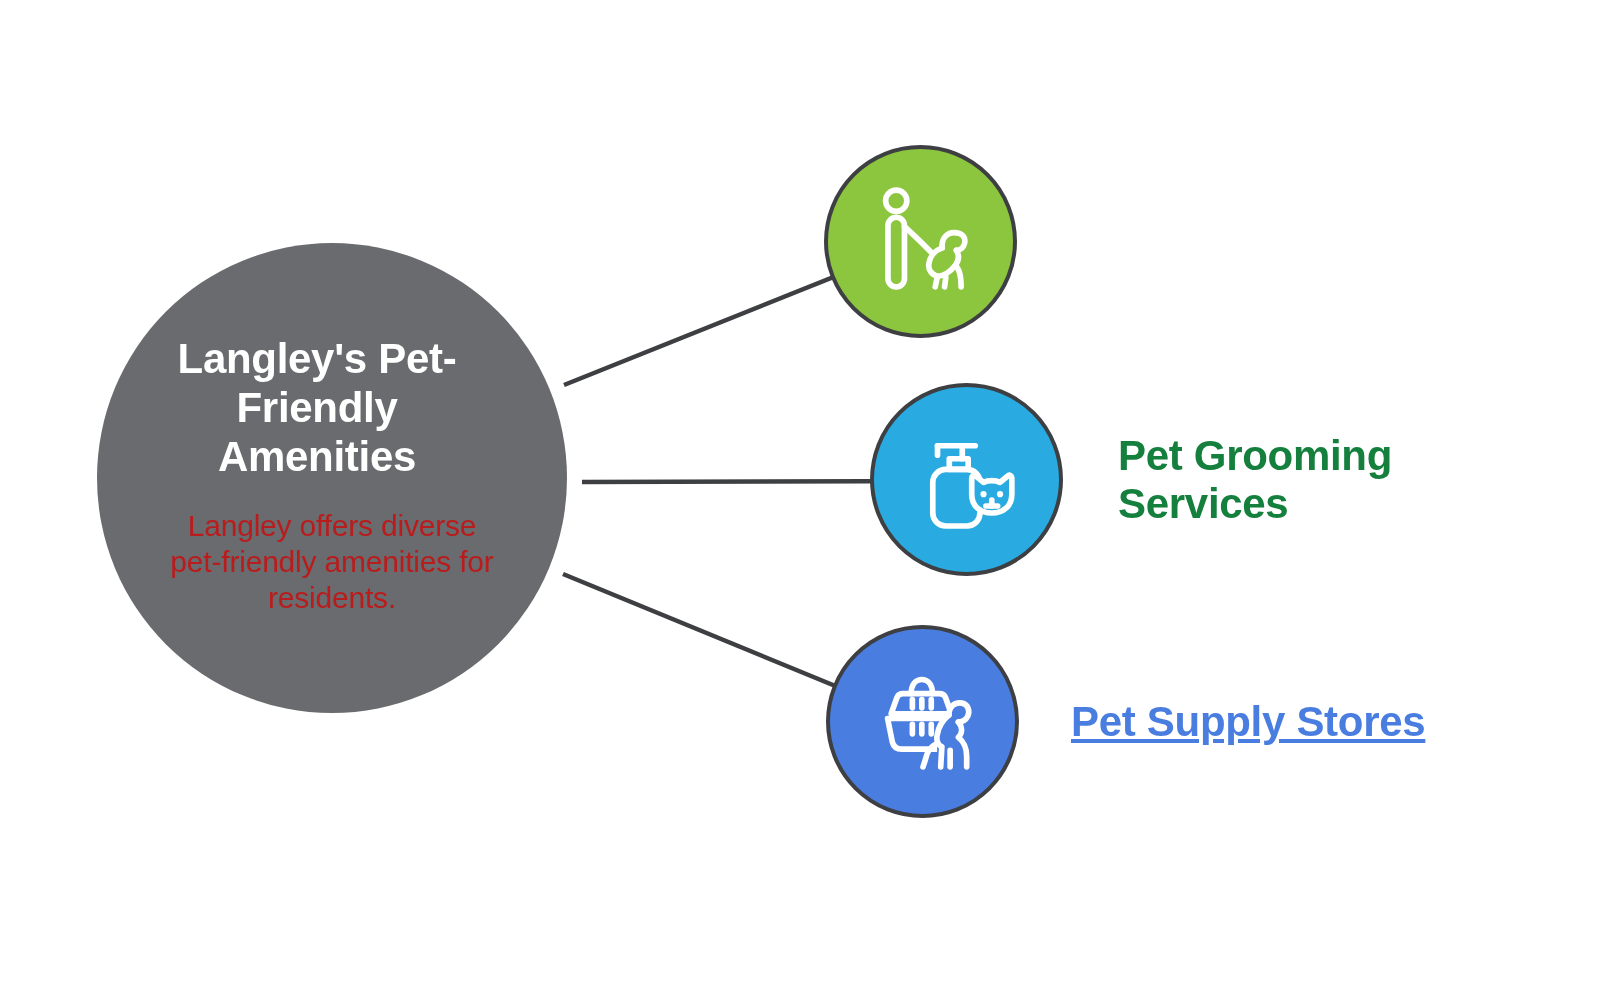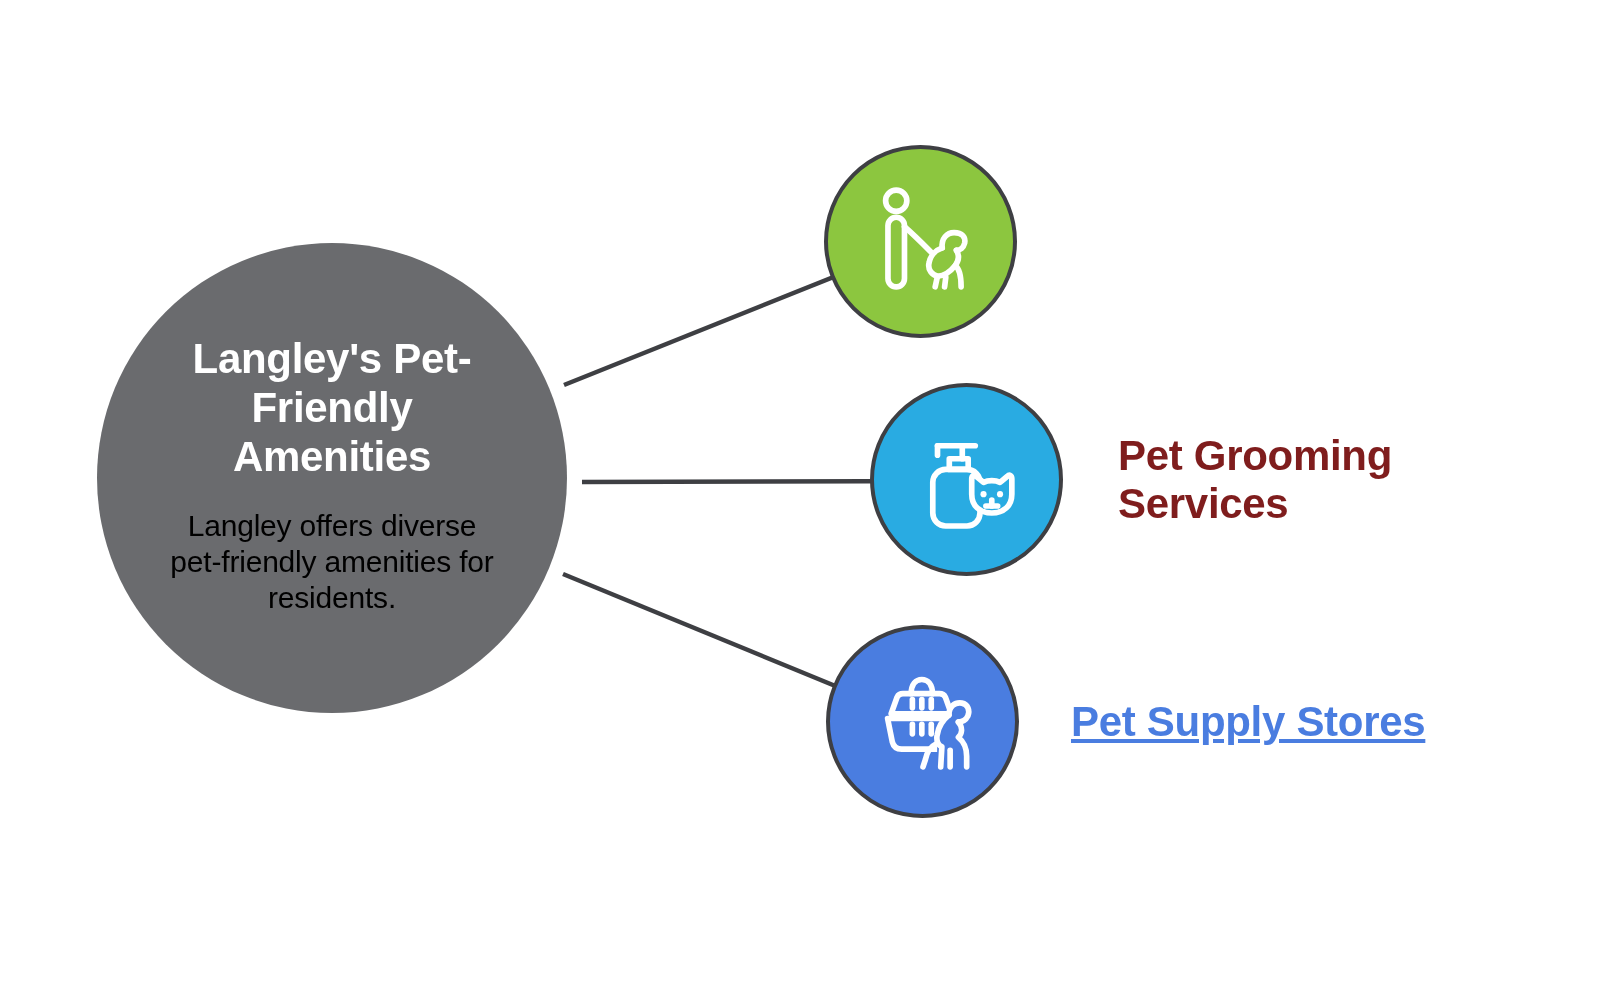--- a/index.html
+++ b/index.html
@@ -7,21 +7,21 @@
     position:relative; width:1600px; height:995px; background:#ffffff;
     font-family:"Liberation Sans", sans-serif; overflow:hidden;
   }
   .connectors { position:absolute; left:0; top:0; width:1600px; height:995px; }
 
   .center-node {
     position:absolute; left:97px; top:243px; width:470px; height:470px;
     border-radius:50%;
   }
   .center-title {
-    position:absolute; left:167px; top:334px; width:330px;
+    position:absolute; left:152px; top:334px; width:330px;
     text-align:center; font-size:42px; line-height:49px; font-weight:bold;
     letter-spacing:-0.3px;
   }
   .center-desc {
     position:absolute; left:167px; top:508px; width:330px;
     text-align:center; font-size:30px; line-height:36px; font-weight:normal;
     letter-spacing:-0.2px;
   }
 
   .node {
@@ -56,21 +56,21 @@
 <div class="canvas">
 
   <svg class="connectors">
     <line x1="564" y1="385" x2="921" y2="242" stroke-width="4.5" stroke="#3E3F43"></line>
     <line x1="582" y1="482" x2="967" y2="481" stroke-width="4.5" stroke="#3E3F43"></line>
     <line x1="563" y1="574" x2="923" y2="722" stroke-width="4.5" stroke="#3E3F43"></line>
   </svg>
 
   <div class="center-node" style="background-color: rgb(106, 107, 110);"></div>
   <div class="center-title" style="color: rgb(255, 255, 255);">Langley's Pet-Friendly Amenities</div>
-  <div class="center-desc" style="color: #000000;">Langley offers diverse pet-friendly amenities for residents.</div>
+  <div class="center-desc" style="color: #b91c1c;">Langley offers diverse pet-friendly amenities for residents.</div>
 
   <div class="node node-1" style="background-color: rgb(140, 198, 63); border-color: rgb(62, 63, 67);">
     <svg class="icon" viewBox="0 0 100 100" style="color: rgb(140, 198, 63);">
       <circle cx="29" cy="15" r="9"></circle>
       <rect x="22" y="29" width="14" height="59" rx="7"></rect>
       <path d="M36,37 C44,44 51,51 58,58"></path>
       <path d="M68,55 C67,47 72,42 78,42 C85,42 88,46 87,51 C86,55 83,57 80,57"></path>
       <path d="M80,57 C83,62 82,66 79,70 C83,73 84,79 84,88"></path>
       <path d="M68,55 C62,57 58,62 57,67 C55,74 60,78 64,79 L62,88"></path>
       <path d="M64,79 C70,79 75,75 79,70"></path>
@@ -86,21 +86,21 @@
       <rect x="35" y="32" width="16" height="9"></rect>
       <rect x="21" y="41" width="40" height="48" rx="11"></rect>
       <path class="fill-mask" d="M54,62 L54,49 C54,46 56,45 58,47 L64,52 C68,50 74,50 78,52 L84,47 C86,45 88,46 88,49 L88,62 C88,72 81,78 71,78 C61,78 54,72 54,62 Z"></path>
       <path d="M54,62 L54,49 C54,46 56,45 58,47 L64,52 C68,50 74,50 78,52 L84,47 C86,45 88,46 88,49 L88,62 C88,72 81,78 71,78 C61,78 54,72 54,62 Z"></path>
       <circle class="dot" cx="64" cy="62" r="2.6"></circle>
       <circle class="dot" cx="78" cy="62" r="2.6"></circle>
       <path d="M71,67 L71,72"></path>
       <path d="M66,72 L76,72"></path>
     </svg>
   </div>
-  <div class="label label-2" style="color: #7f1d1d;">Pet Grooming Services</div>
+  <div class="label label-2" style="color: #15803d;">Pet Grooming Services</div>
 
   <div class="node node-3" style="background-color: rgb(74, 125, 224); border-color: rgb(62, 63, 67);">
     <svg class="icon" viewBox="0 0 100 100" style="color: rgb(74, 125, 224);">
       <path d="M40,26 C40,18 44,14 49,14 C54,14 58,18 58,26"></path>
       <path d="M33,26 L64,26 C67,26 68,27 69,29 L74,43 L23,43 L28,29 C29,27 30,26 33,26 Z"></path>
       <path d="M41,31 L41,38"></path>
         <path d="M49,31 L49,38"></path>
         <path d="M57,31 L57,38"></path>
       <path d="M20,47 L77,47 L73,67 C72,71 69,73 65,73 L32,73 C28,73 25,71 24,67 L20,47 Z"></path>
       <path d="M41,52 L41,60"></path>

